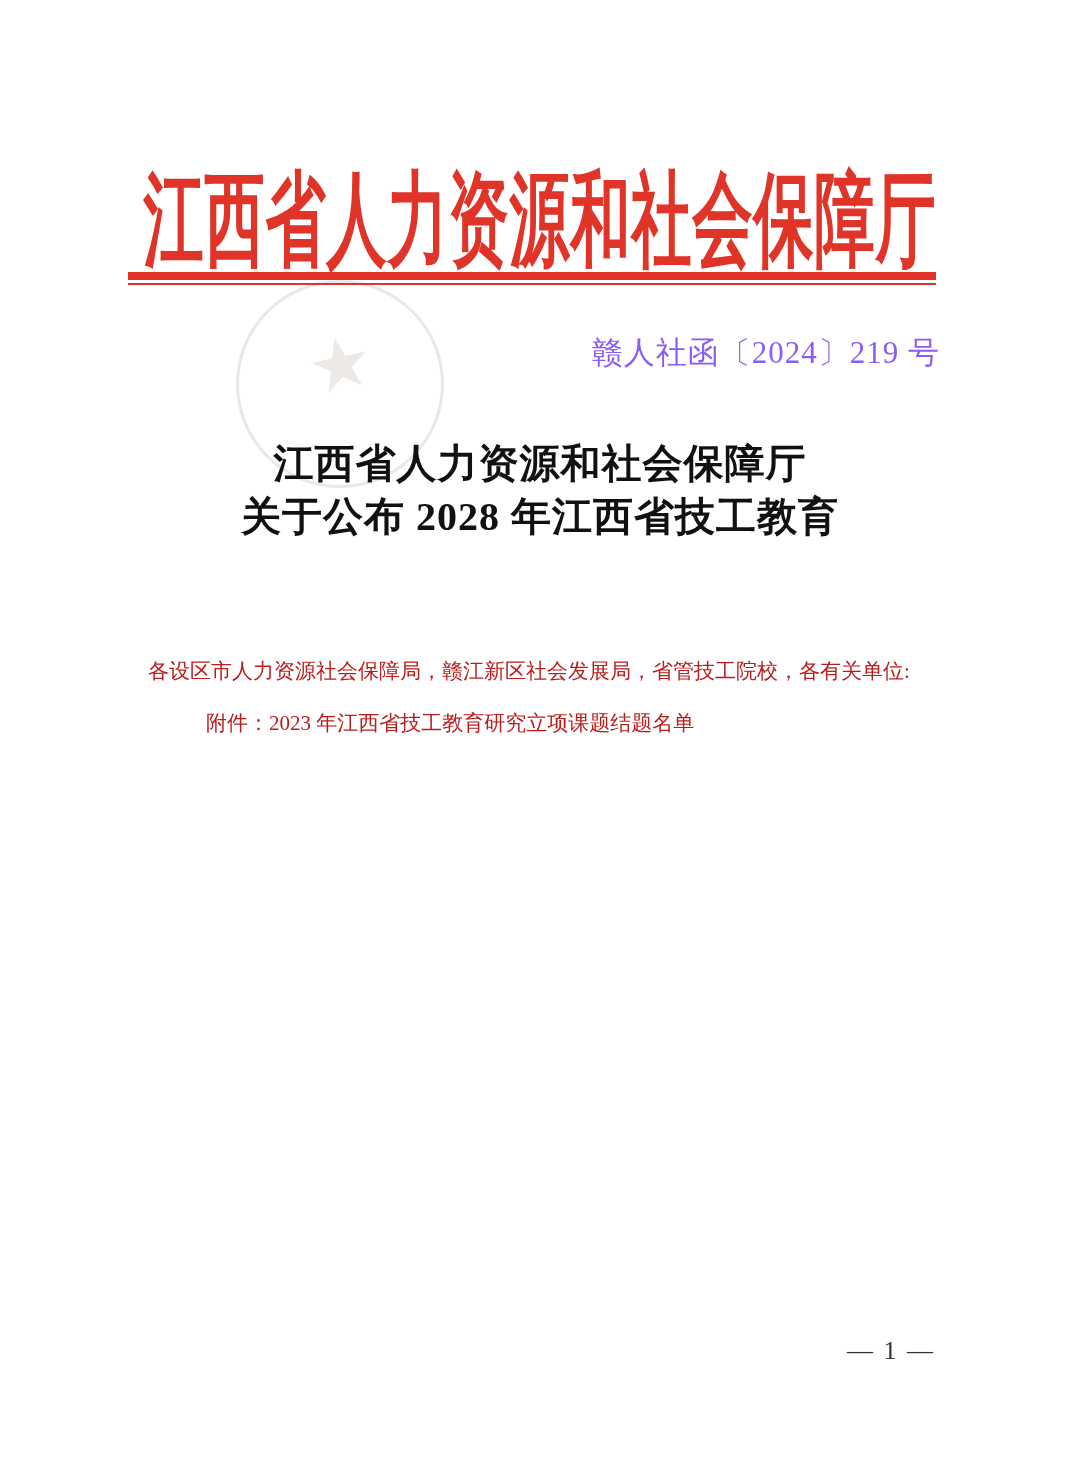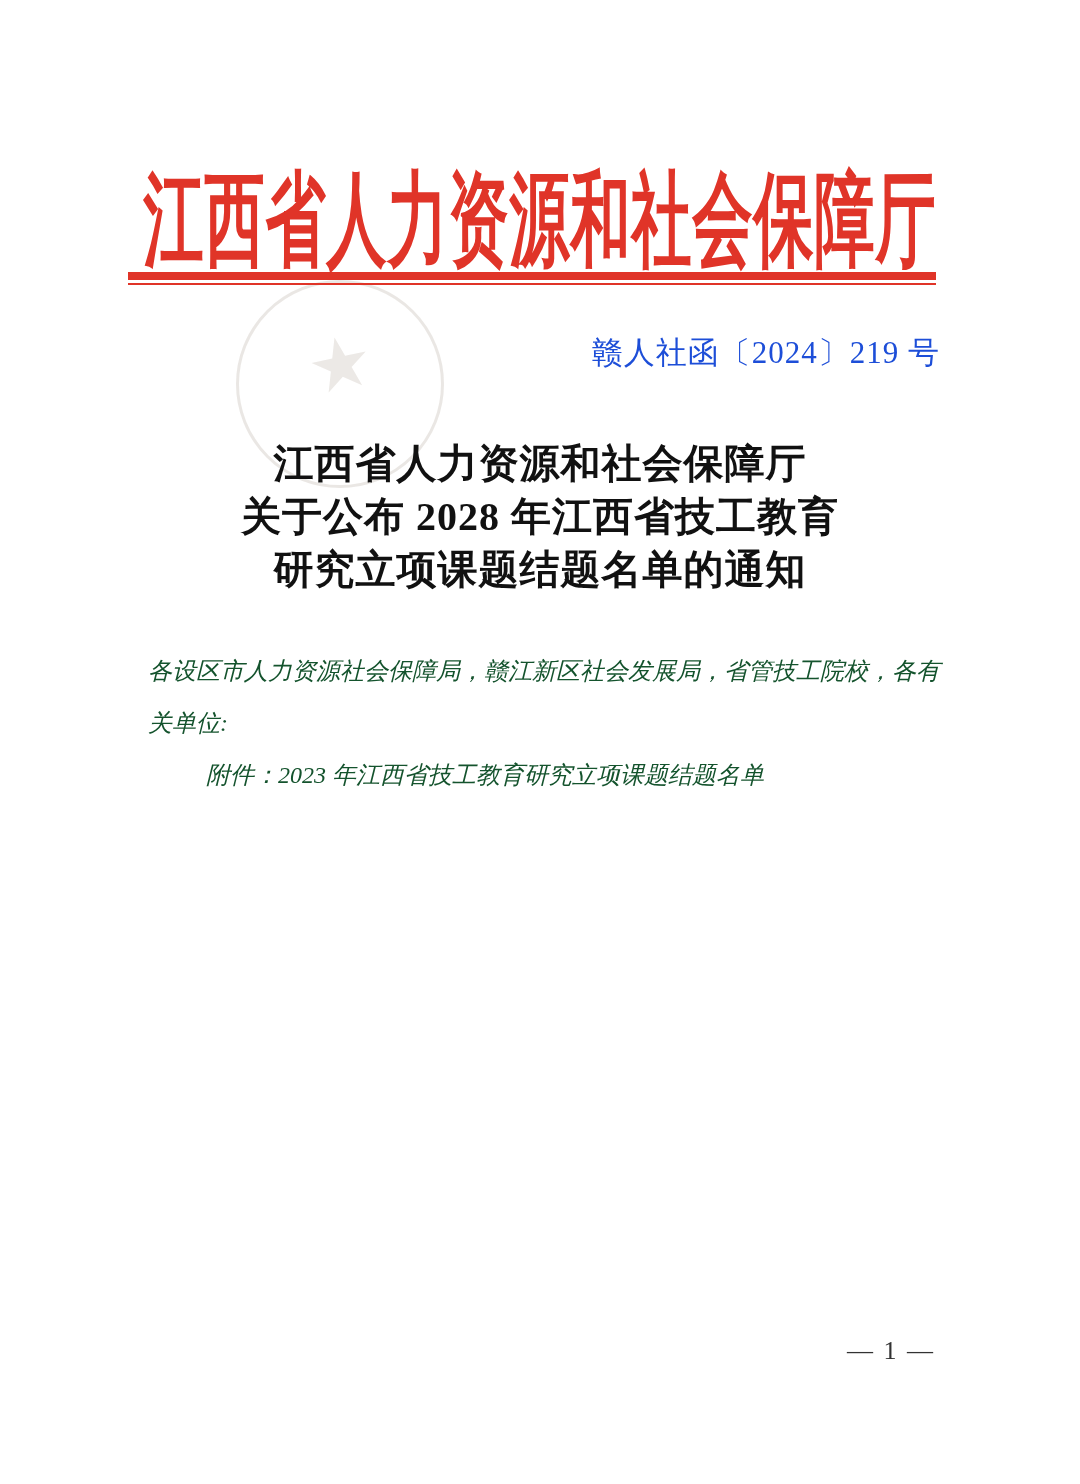--- a/index.html
+++ b/index.html
@@ -59,21 +59,21 @@
     font-family: "DejaVu Sans", sans-serif;
   }
 
   
   .doc-number {
     position: absolute;
     top: 332px;
     right: 140px;
     font-size: 31px;
     letter-spacing: 1px;
-    color: #1d4ed8;
+    color: #8b5cf6;
     white-space: nowrap;
   }
 
   
   .doc-title {
     position: absolute;
     top: 437px;
     left: 0;
     width: 100%;
     text-align: center;
@@ -83,25 +83,24 @@
     letter-spacing: 1px;
     color: #111;
   }
 
   
   .content {
     position: absolute;
     top: 645px;
     left: 148px;
     width: 792px;
-    font-size: 24px;
+    font-size: 21px;
     line-height: 52px;
     text-align: justify;
-    color: #14532d;
-    font-style: italic;
+    color: #b91c1c;
   }
   .content p { margin: 0; }
   .indent { text-indent: 58px; }
   .attachment { margin-top: 50px; }
 
   
   .page-number {
     position: absolute;
     top: 1336px;
     right: 145px;
@@ -125,21 +124,20 @@
   <div class="red-rule">
     <div class="rule-thick"></div>
     <div class="rule-thin"></div>
   </div>
 
   <div class="doc-number">赣人社函〔2024〕219 号</div>
 
   <div class="doc-title">
     <div>江西省人力资源和社会保障厅</div>
     <div>关于公布 2028 年江西省技工教育</div>
-    <div>研究立项课题结题名单的通知</div>
   </div>
 
   <div class="content">
     <p class="salutation">各设区市人力资源社会保障局，赣江新区社会发展局，省管技工院校，各有关单位:</p>
     <p class="indent attachment">附件：2023 年江西省技工教育研究立项课题结题名单</p>
   </div>
 
   <div class="page-number">— 1 —</div>
 
 </div>

